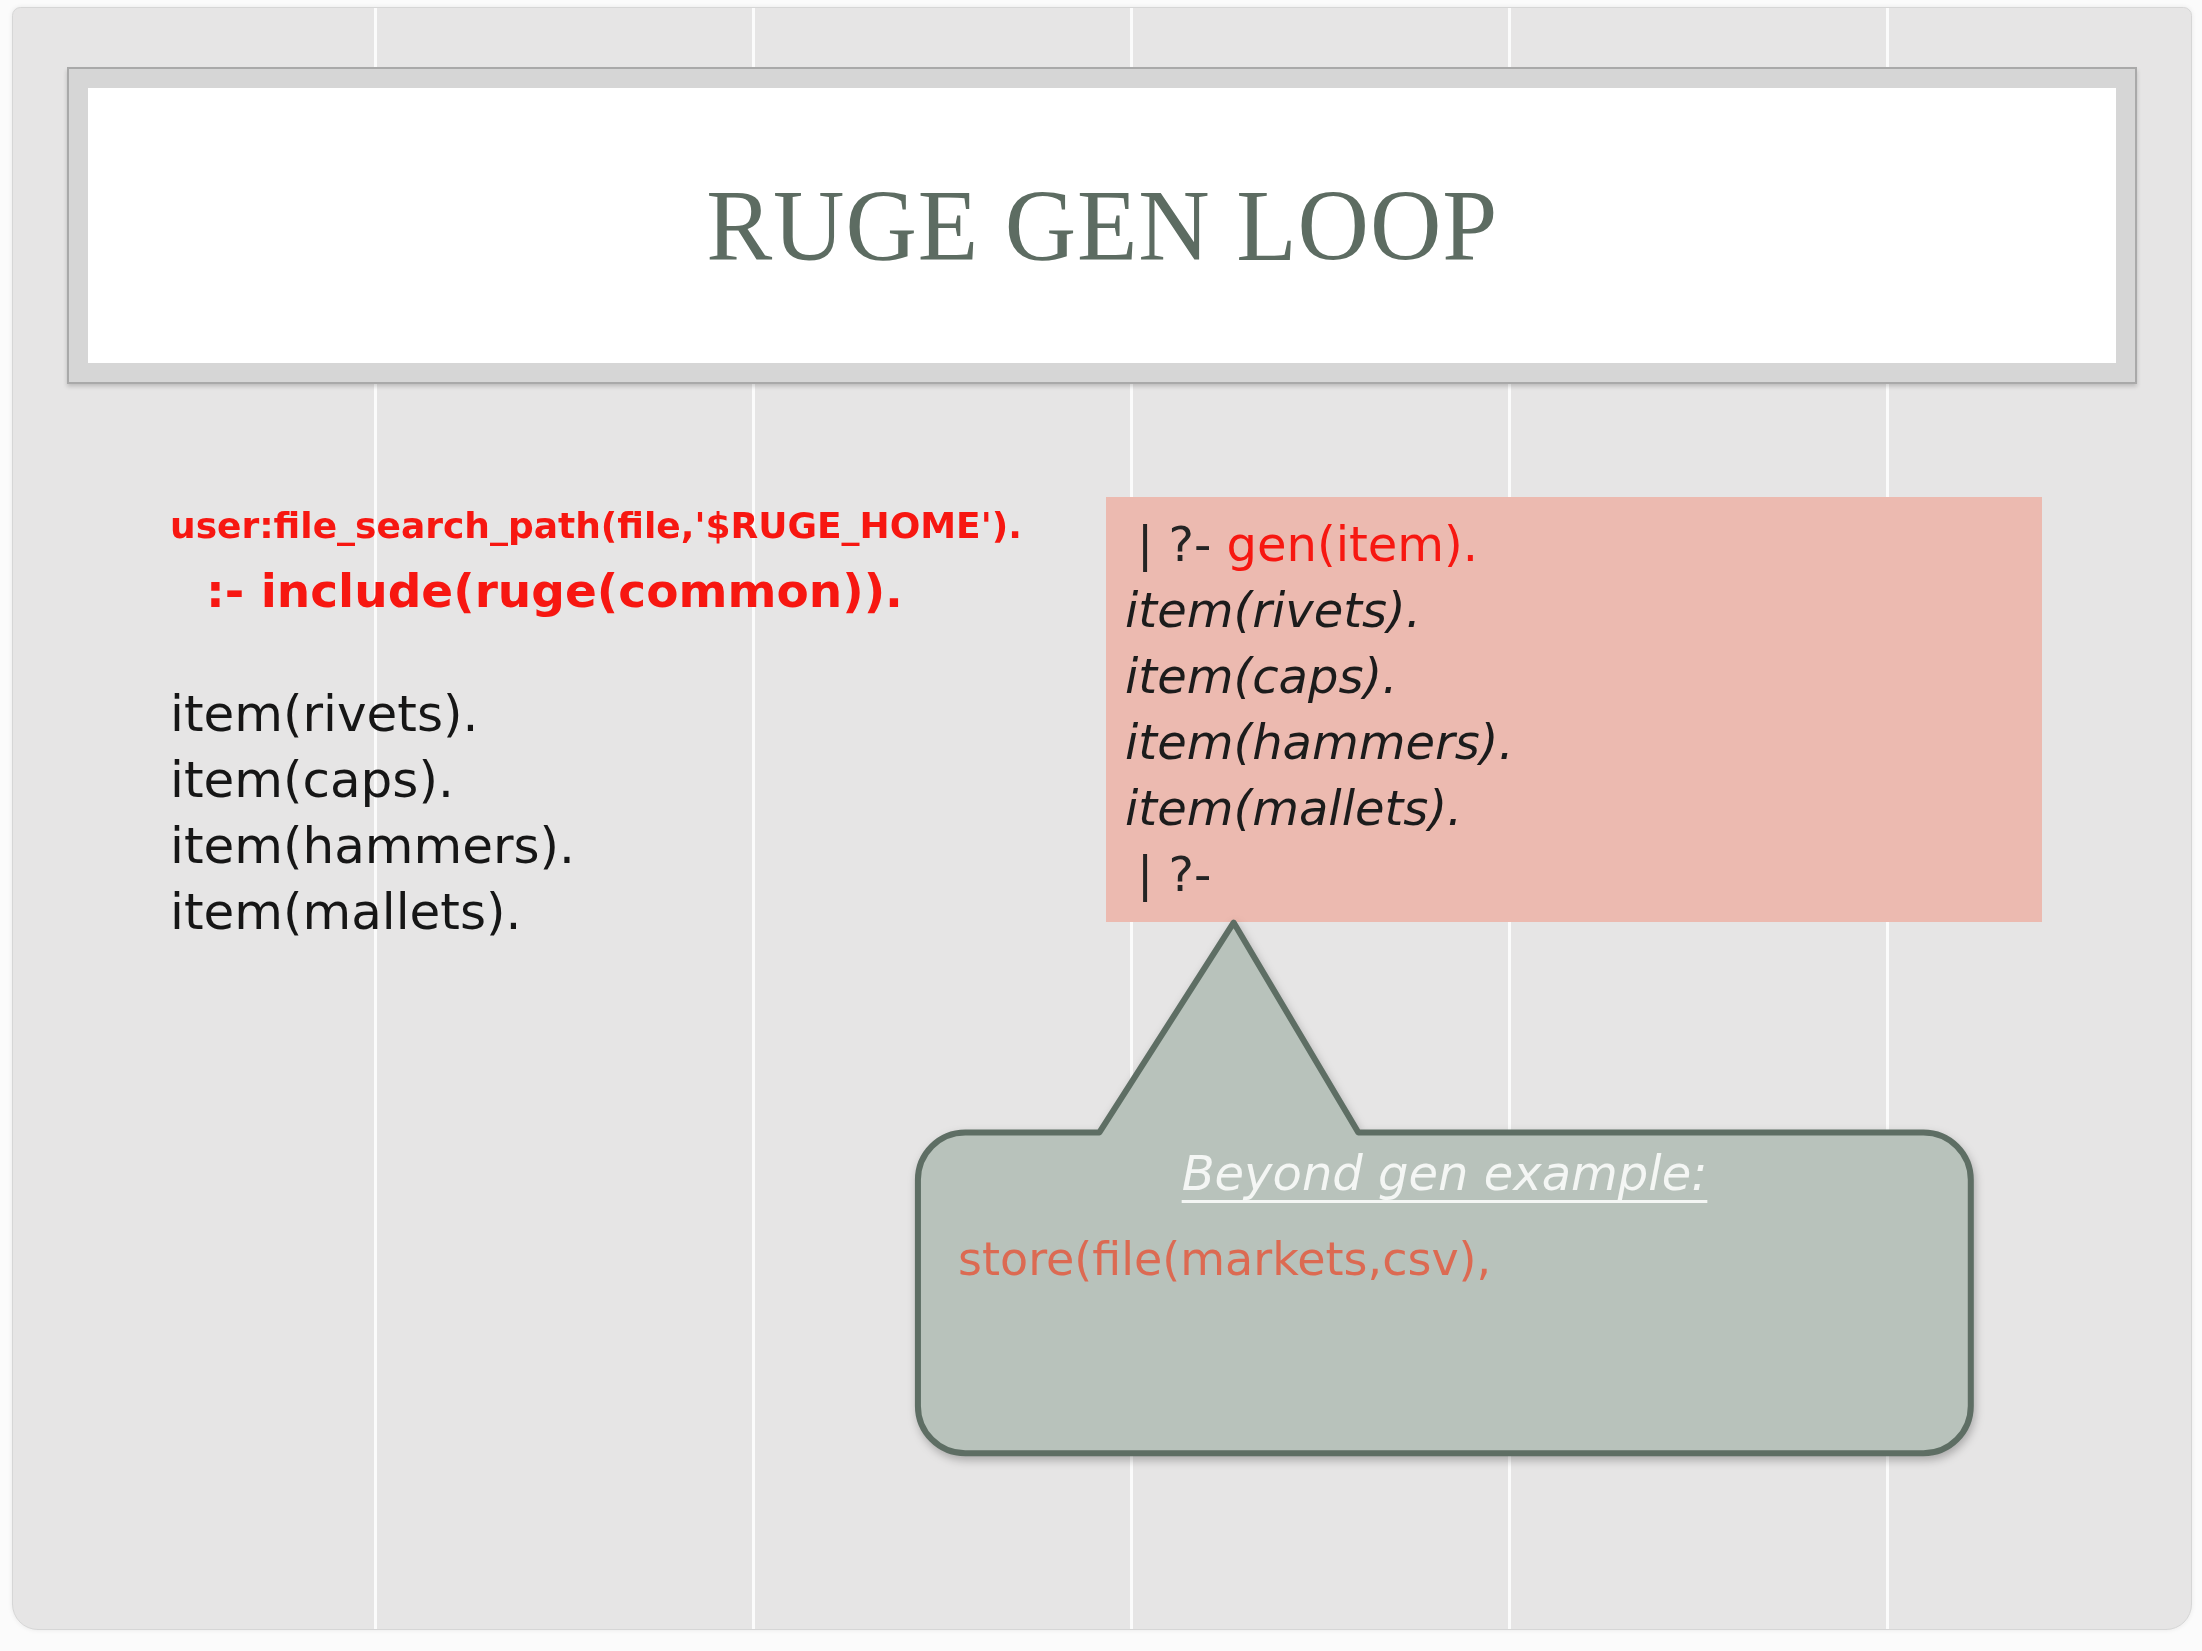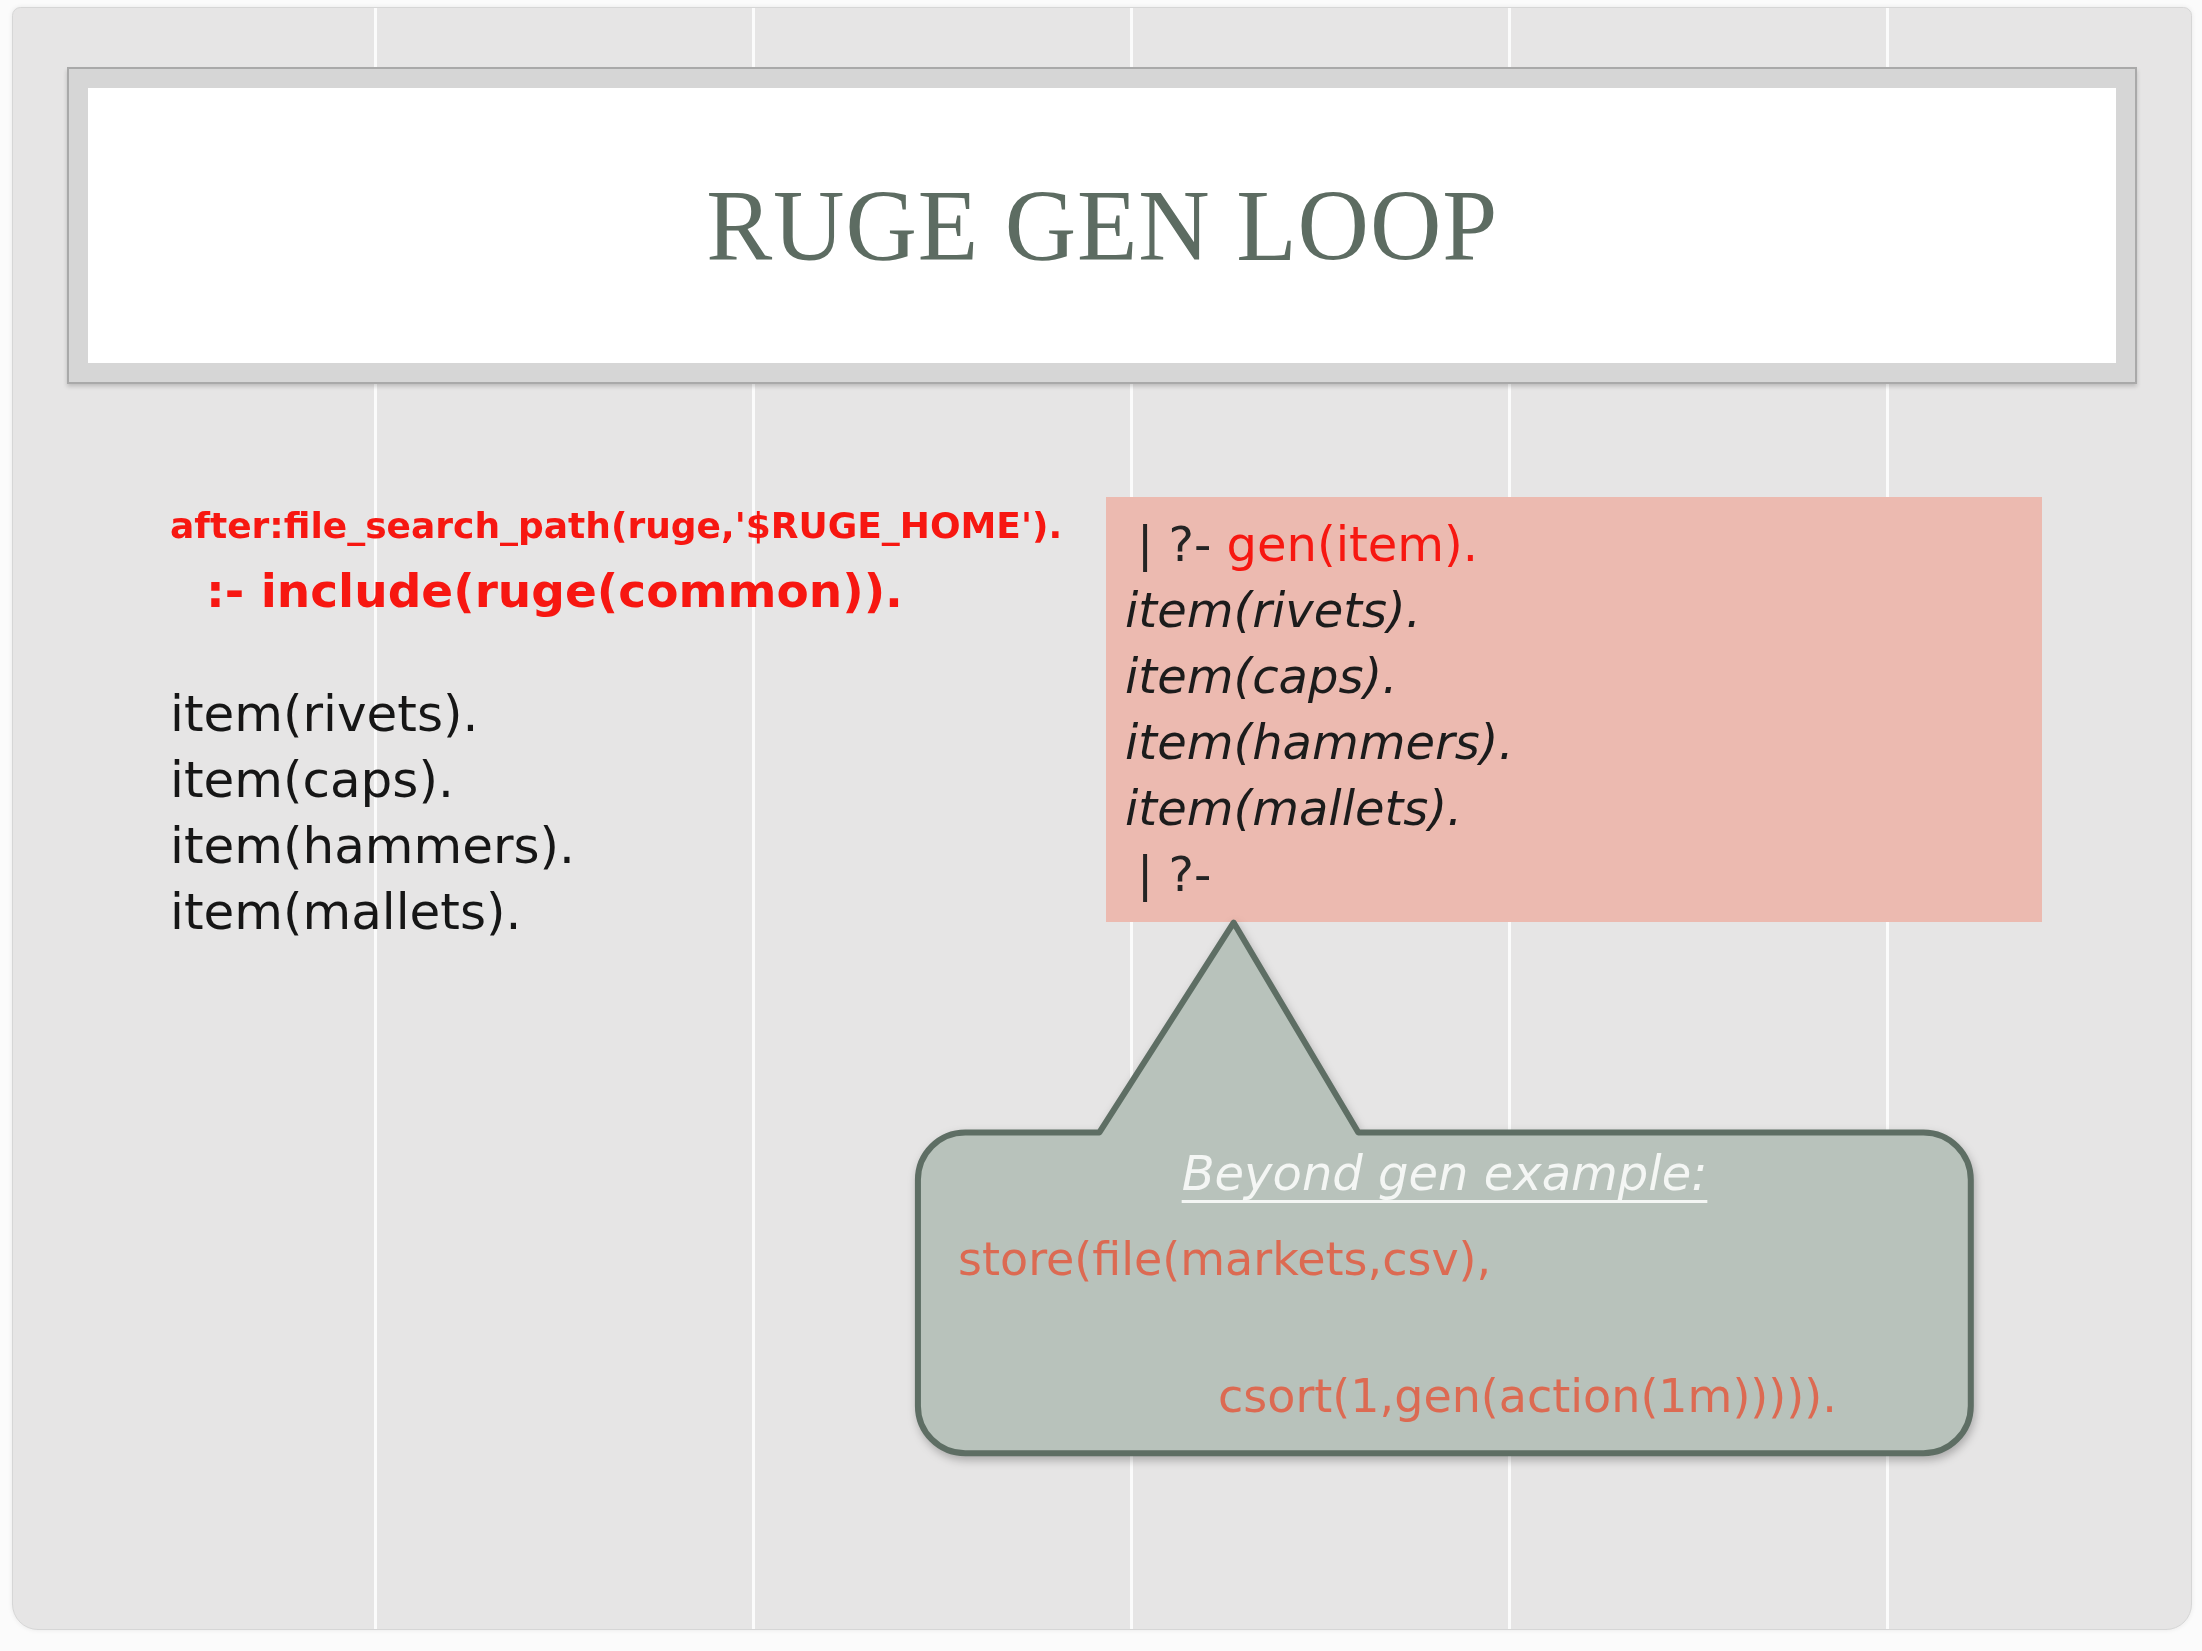--- a/index.html
+++ b/index.html
@@ -61,21 +61,21 @@
 
 <div id="canvas">
   <div class="slide">
 
     <div class="title-frame">
       <div class="title-inner">
         <div class="title-text">RUGE GEN LOOP</div>
       </div>
     </div>
 
-    <div class="red-line-1">after:file_search_path(ruge,'$RUGE_HOME').</div>
+    <div class="red-line-1">user:file_search_path(file,'$RUGE_HOME').</div>
     <div class="red-line-2">:- include(ruge(common)).</div>
     <div class="item-list">
       <div>item(rivets).</div>
       <div>item(caps).</div>
       <div>item(hammers).</div>
       <div>item(mallets).</div>
     </div>
 
     <div class="console">
       <div><span class="prompt">| ?- </span><span class="query">gen(item).</span></div>
@@ -89,17 +89,16 @@
     <svg class="callout-svg" viewBox="0 0 2532 1884">
       <path d="M 1107,1307 H 1263 L 1419,1063 L 1564,1307 H 2221
            A 55 55 0 0 1 2276,1362 V 1625 A 55 55 0 0 1 2221,1680
            H 1107 A 55 55 0 0 1 1052,1625 V 1362 A 55 55 0 0 1 1107,1307 Z" fill="#b8c2bb" stroke="#5e6e64" stroke-width="7" stroke-linejoin="round"></path>
     </svg>
 
     <div class="callout-heading">
       <span>Beyond gen example:</span>
     </div>
     <div class="callout-code cc1">store(file(markets,csv),</div>
-    <div class="callout-code cc3">csort(1,gen(action(1m))))).</div>
 
   </div>
 </div>
 
 
 </body></html>

